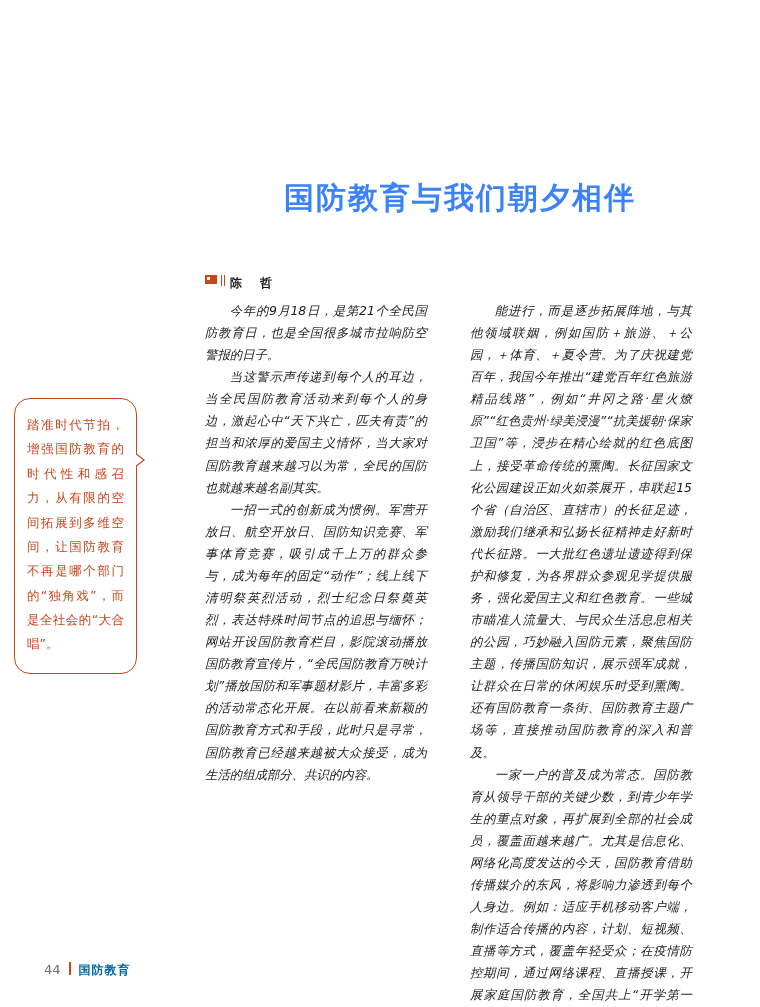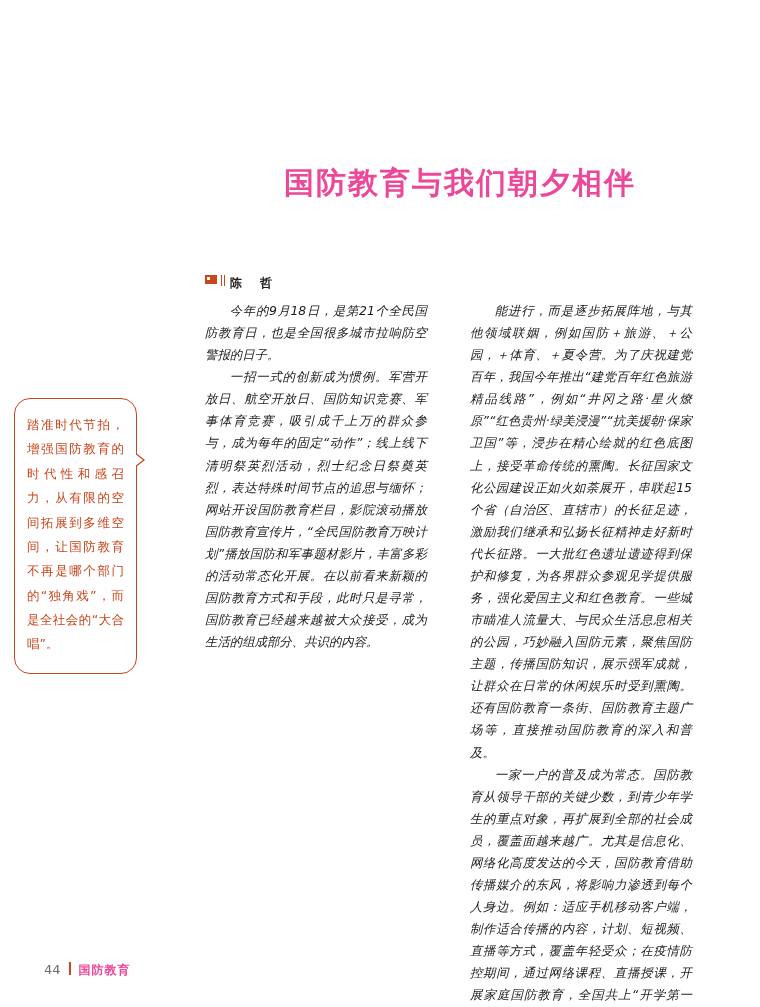--- a/index.html
+++ b/index.html
@@ -69,27 +69,27 @@
     top: 14px;
     width: 584px;
     height: 1px;
     background: #9a9a9a;
   }
 
   
   .article-title {
     position: absolute;
     left: 205px;
-    top: 163px;
+    top: 178px;
     width: 510px;
     text-align: center;
     font-size: 30px;
     font-weight: bold;
     letter-spacing: 2px;
-    color: #ec4899;
+    color: #3b82f6;
   }
 
   
   .byline {
     position: absolute;
     left: 205px;
     top: 275px;
     display: flex;
     align-items: flex-start;
     gap: 4px;
@@ -201,21 +201,21 @@
     color: #6e6e6e;
   }
   .footer-bar {
     width: 2px;
     height: 13px;
     background: #c8461c;
   }
   .footer-section {
     font-size: 12px;
     font-weight: bold;
-    color: #ec4899;
+    color: #0369a1;
     letter-spacing: 1px;
   }
 </style>
 </head>
 <body>
 
 <div class="page">
 
 
   <div class="article-title">国防教育与我们朝夕相伴</div>
@@ -226,20 +226,21 @@
         <i></i>
         <i></i>
       </span>
     <span class="byline-name">陈　哲</span>
   </div>
 
   <div class="pullquote">踏准时代节拍，增强国防教育的时代性和感召力，从有限的空间拓展到多维空间，让国防教育不再是哪个部门的“独角戏”，而是全社会的“大合唱”。</div>
 
   <div class="col left">
     <p>今年的9月18日，是第21个全民国防教育日，也是全国很多城市拉响防空警报的日子。</p>
+    <p>当这警示声传递到每个人的耳边，当全民国防教育活动来到每个人的身边，激起心中“天下兴亡，匹夫有责”的担当和浓厚的爱国主义情怀，当大家对国防教育越来越习以为常，全民的国防也就越来越名副其实。</p>
     <p>一招一式的创新成为惯例。军营开放日、航空开放日、国防知识竞赛、军事体育竞赛，吸引成千上万的群众参与，成为每年的固定“动作”；线上线下清明祭英烈活动，烈士纪念日祭奠英烈，表达特殊时间节点的追思与缅怀；网站开设国防教育栏目，影院滚动播放国防教育宣传片，“全民国防教育万映计划”播放国防和军事题材影片，丰富多彩的活动常态化开展。在以前看来新颖的国防教育方式和手段，此时只是寻常，国防教育已经越来越被大众接受，成为生活的组成部分、共识的内容。</p>
 
   </div>
 
   <div class="col right">
     <p>能进行，而是逐步拓展阵地，与其他领域联姻，例如国防＋旅游、＋公园，＋体育、＋夏令营。为了庆祝建党百年，我国今年推出“建党百年红色旅游精品线路”，例如“井冈之路·星火燎原”“红色贵州·绿美浸漫”“抗美援朝·保家卫国”等，浸步在精心绘就的红色底图上，接受革命传统的熏陶。长征国家文化公园建设正如火如荼展开，串联起15个省（自治区、直辖市）的长征足迹，激励我们继承和弘扬长征精神走好新时代长征路。一大批红色遗址遗迹得到保护和修复，为各界群众参观见学提供服务，强化爱国主义和红色教育。一些城市瞄准人流量大、与民众生活息息相关的公园，巧妙融入国防元素，聚焦国防主题，传播国防知识，展示强军成就，让群众在日常的休闲娱乐时受到熏陶。还有国防教育一条街、国防教育主题广场等，直接推动国防教育的深入和普及。</p>
     <p><span>一家一户的普及成为常态。国防教育从领导干部的关键少数，到青少年学生的重点对象，再扩展到全部的社会成员，覆盖面越来越广。尤其是信息化、网络化高度发达的今天，国防教育借助传播媒介的东风，将影响力渗透到每个人身边。例如：适应手机移动客户端，制作适合传播的内容，计划、短视频、直播等方式，覆盖年轻受众；在疫情防控期间，通过网络课程、直播授课，开展家庭国防教育，全国共上“开学第一课”，增加培养家国情怀的内容。踏准时代节拍，增强国防教育的时代性和感召力，从有限的空间拓展到多维空间，正在让国防教育不再是哪个部门的“独角戏”，而是全社会的“大合唱”。</span></p>
   </div>
 
   <div class="footer">

